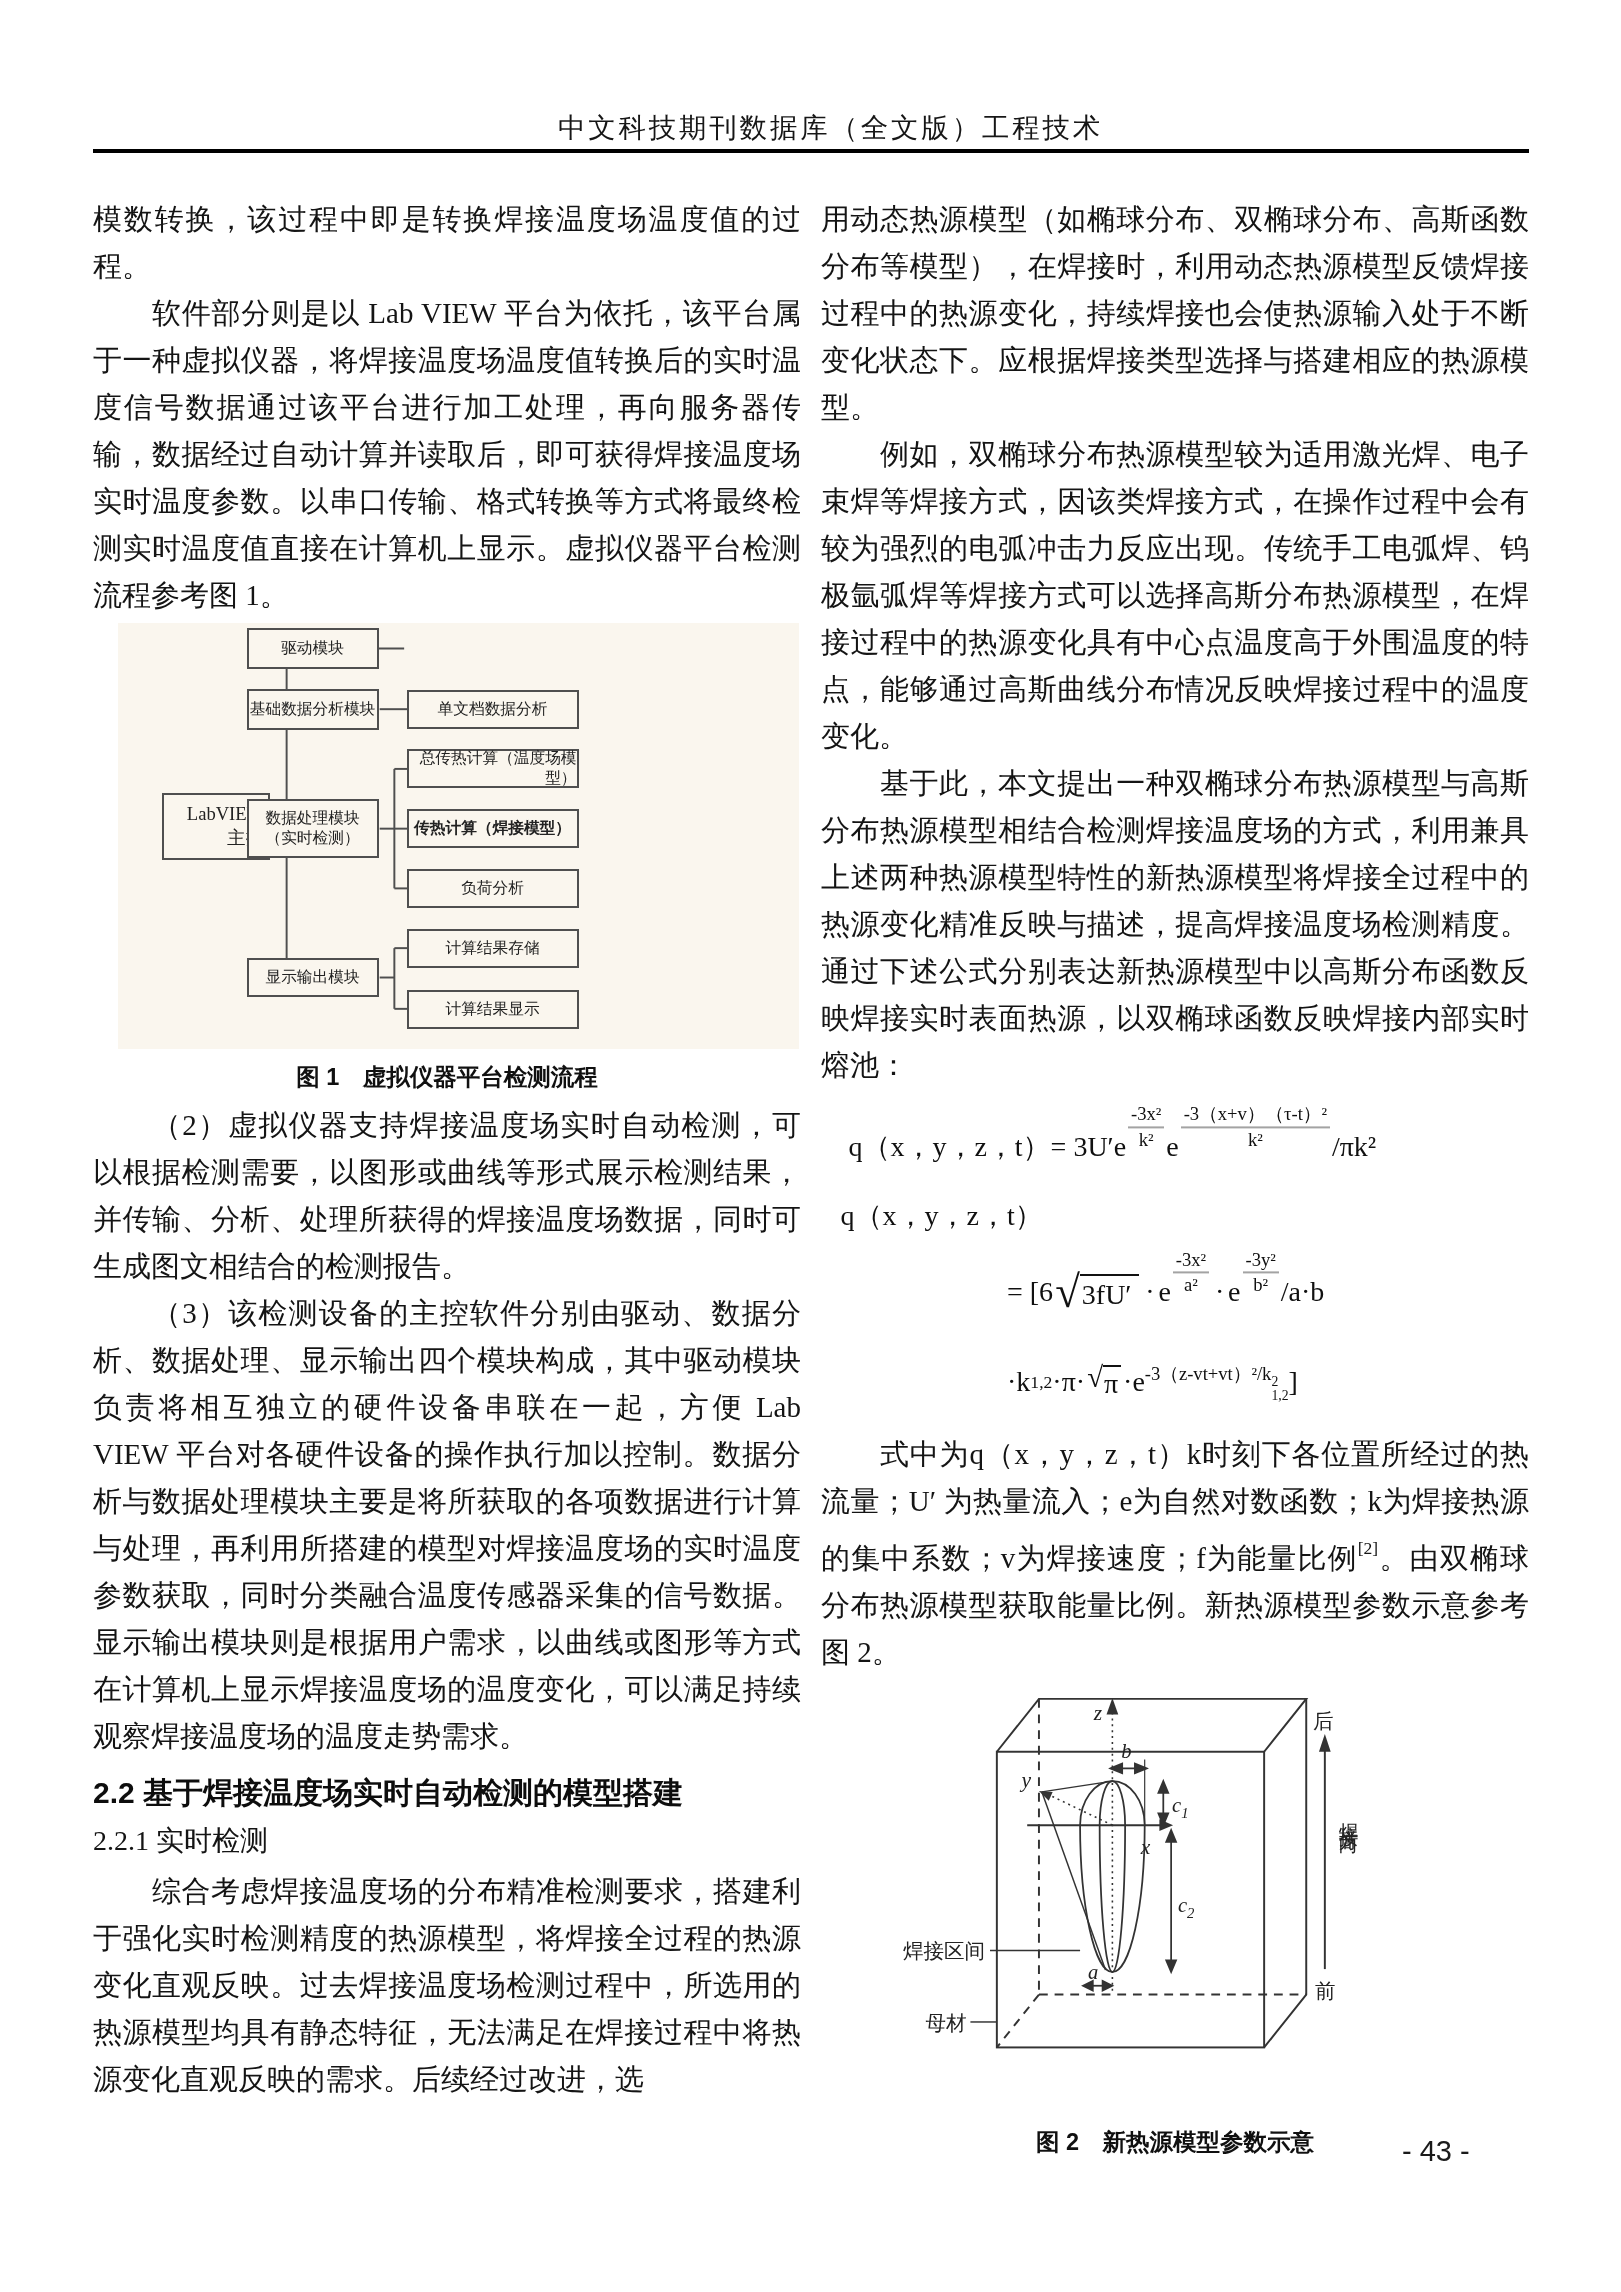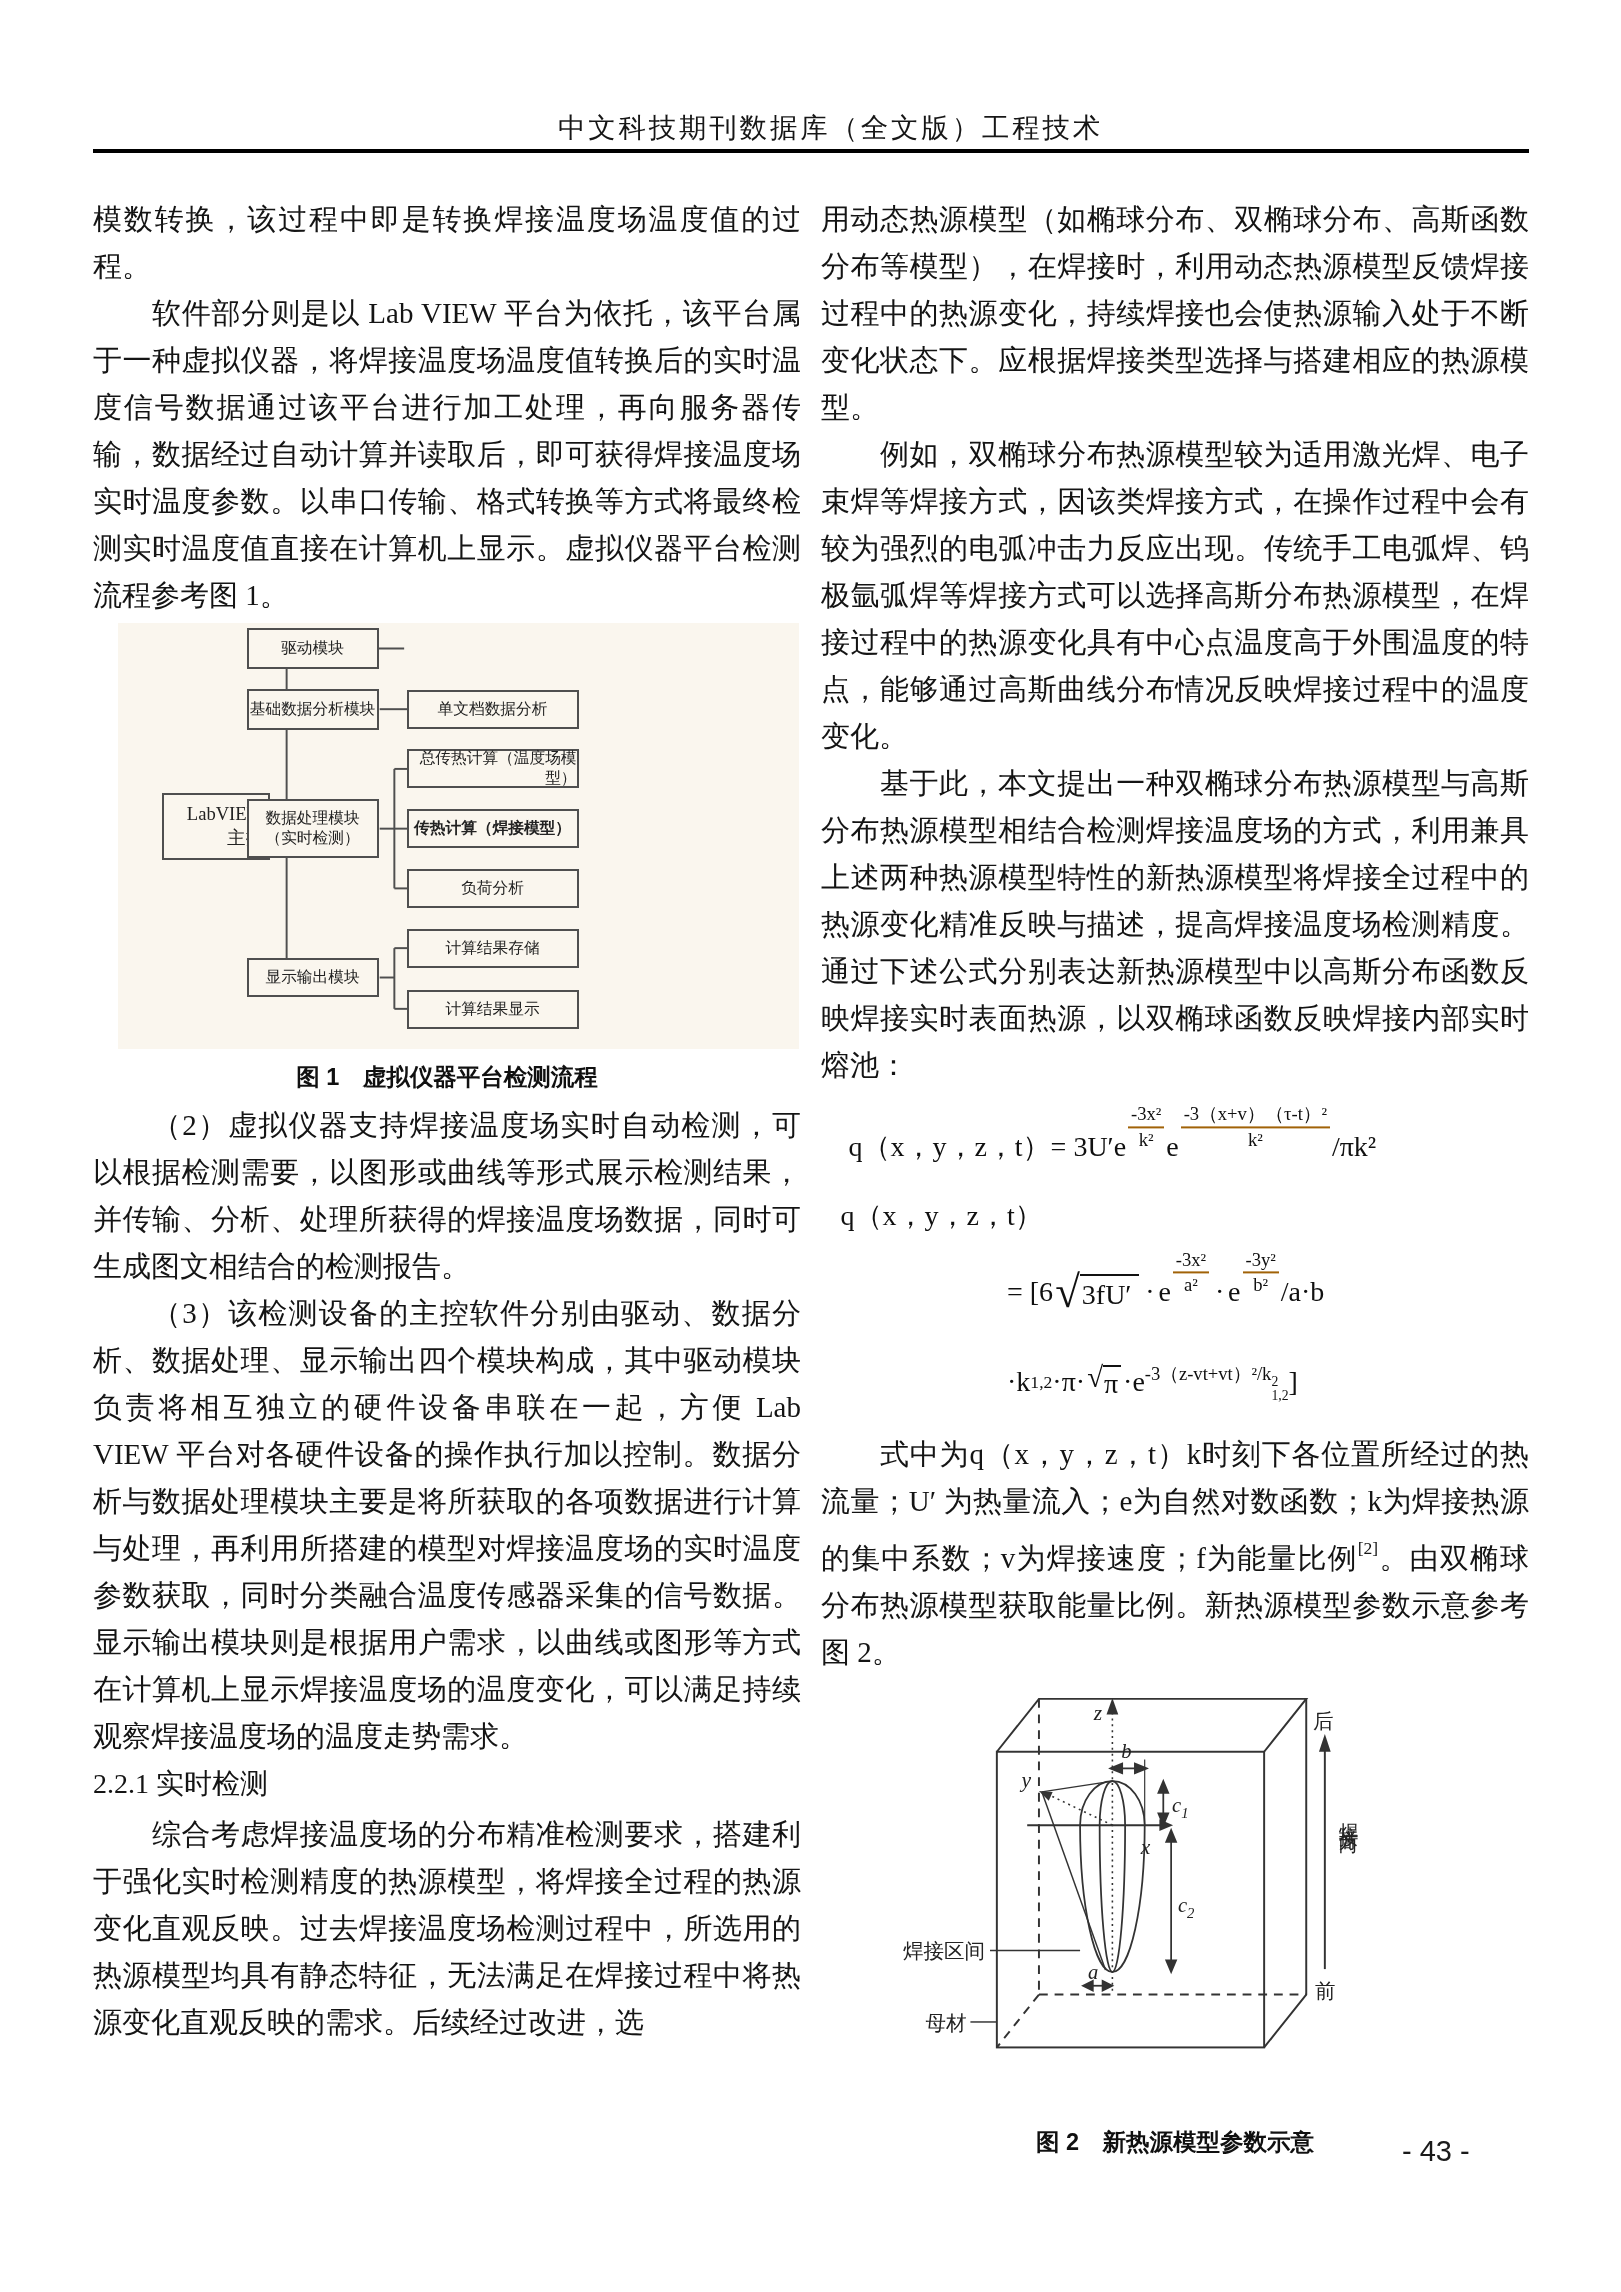--- a/index.html
+++ b/index.html
@@ -31,21 +31,21 @@
   .figcap{margin:11.8px 0 9.8px 0;text-align:center;font-family:"Liberation Sans","DejaVu Sans",sans-serif;
           font-weight:bold;font-size:23.5px;color:#101010;}
   
   .formula{white-space:nowrap;font-size:28px;color:#101010;margin:15.7px 0 3.9px 27.4px;height:84px;
            display:flex;align-items:center;}
   .f2l1{margin:2px 0 0 19.6px;height:47px;}
   .f2l2{margin:7.8px 0 0 186px;height:90px;}
   .f2l3{margin:5.9px 0 9.8px 186px;height:78px;}
   .efrac{display:inline-flex;flex-direction:column;align-items:center;font-size:18.6px;
          line-height:1.15;vertical-align:15.7px;margin:0 2px;transform:translateY(-19.6px);}
-  .efrac .num{border-bottom:2px solid #a16207;padding:0 2.9px 1px 2.9px;}
+  .efrac .num{border-bottom:2px solid #a3a3a3;padding:0 2.9px 1px 2.9px;}
   .efrac .den{padding-top:1px;}
   .rad{display:inline-flex;align-items:flex-start;margin:0 2px;}
   .rad .rs{font-size:45px;line-height:37px;font-weight:normal;}
   .rad .rb{border-top:2.5px solid #111;padding:2.9px 7.8px 0 2px;}
   .rad.small .rs{font-size:29px;line-height:25.5px;}
   .rad.small .rb{padding:1px 2.9px 0 1px;}
   .fsup{font-size:18.6px;vertical-align:17.6px;}
   .kstack{display:inline-flex;flex-direction:column;align-items:flex-start;font-size:13.7px;
           line-height:1.05;vertical-align:-5.9px;}
   sub.fsub{font-size:17.6px;vertical-align:-7.8px;}
@@ -101,20 +101,21 @@
       <div class="fc-box" style="left:289px;top:186px;width:172px;height:39px;font-weight:bold;">传热计算（焊接模型）</div>
       <div class="fc-box" style="left:289px;top:246px;width:172px;height:39px;">负荷分析</div>
       <div class="fc-box" style="left:129px;top:335px;width:132px;height:39px;">显示输出模块</div>
       <div class="fc-box" style="left:289px;top:306px;width:172px;height:39px;">计算结果存储</div>
       <div class="fc-box" style="left:289px;top:367px;width:172px;height:39px;">计算结果显示</div>
     </div>
     <div class="figcap">图 1　虚拟仪器平台检测流程</div>
 
     <p class="body ind">（2）虚拟仪器支持焊接温度场实时自动检测，可以根据检测需要，以图形或曲线等形式展示检测结果，并传输、分析、处理所获得的焊接温度场数据，同时可生成图文相结合的检测报告。</p>
     <p class="body ind">（3）该检测设备的主控软件分别由驱动、数据分析、数据处理、显示输出四个模块构成，其中驱动模块负责将相互独立的硬件设备串联在一起，方便 Lab VIEW 平台对各硬件设备的操作执行加以控制。数据分析与数据处理模块主要是将所获取的各项数据进行计算与处理，再利用所搭建的模型对焊接温度场的实时温度参数获取，同时分类融合温度传感器采集的信号数据。显示输出模块则是根据用户需求，以曲线或图形等方式在计算机上显示焊接温度场的温度变化，可以满足持续观察焊接温度场的温度走势需求。</p>
+    <h2 class="sec">2.2 基于焊接温度场实时自动检测的模型搭建</h2>
     <h3 class="subsec">2.2.1 实时检测</h3>
     <p class="body ind">综合考虑焊接温度场的分布精准检测要求，搭建利于强化实时检测精度的热源模型，将焊接全过程的热源变化直观反映。过去焊接温度场检测过程中，所选用的热源模型均具有静态特征，无法满足在焊接过程中将热源变化直观反映的需求。后续经过改进，选</p>
   </div>
 
   <div class="col col-right">
     <p class="body">用动态热源模型（如椭球分布、双椭球分布、高斯函数分布等模型），在焊接时，利用动态热源模型反馈焊接过程中的热源变化，持续焊接也会使热源输入处于不断变化状态下。应根据焊接类型选择与搭建相应的热源模型。</p>
     <p class="body ind">例如，双椭球分布热源模型较为适用激光焊、电子束焊等焊接方式，因该类焊接方式，在操作过程中会有较为强烈的电弧冲击力反应出现。传统手工电弧焊、钨极氩弧焊等焊接方式可以选择高斯分布热源模型，在焊接过程中的热源变化具有中心点温度高于外围温度的特点，能够通过高斯曲线分布情况反映焊接过程中的温度变化。</p>
     <p class="body ind">基于此，本文提出一种双椭球分布热源模型与高斯分布热源模型相结合检测焊接温度场的方式，利用兼具上述两种热源模型特性的新热源模型将焊接全过程中的热源变化精准反映与描述，提高焊接温度场检测精度。通过下述公式分别表达新热源模型中以高斯分布函数反映焊接实时表面热源，以双椭球函数反映焊接内部实时熔池：</p>
 
     <div class="formula">

